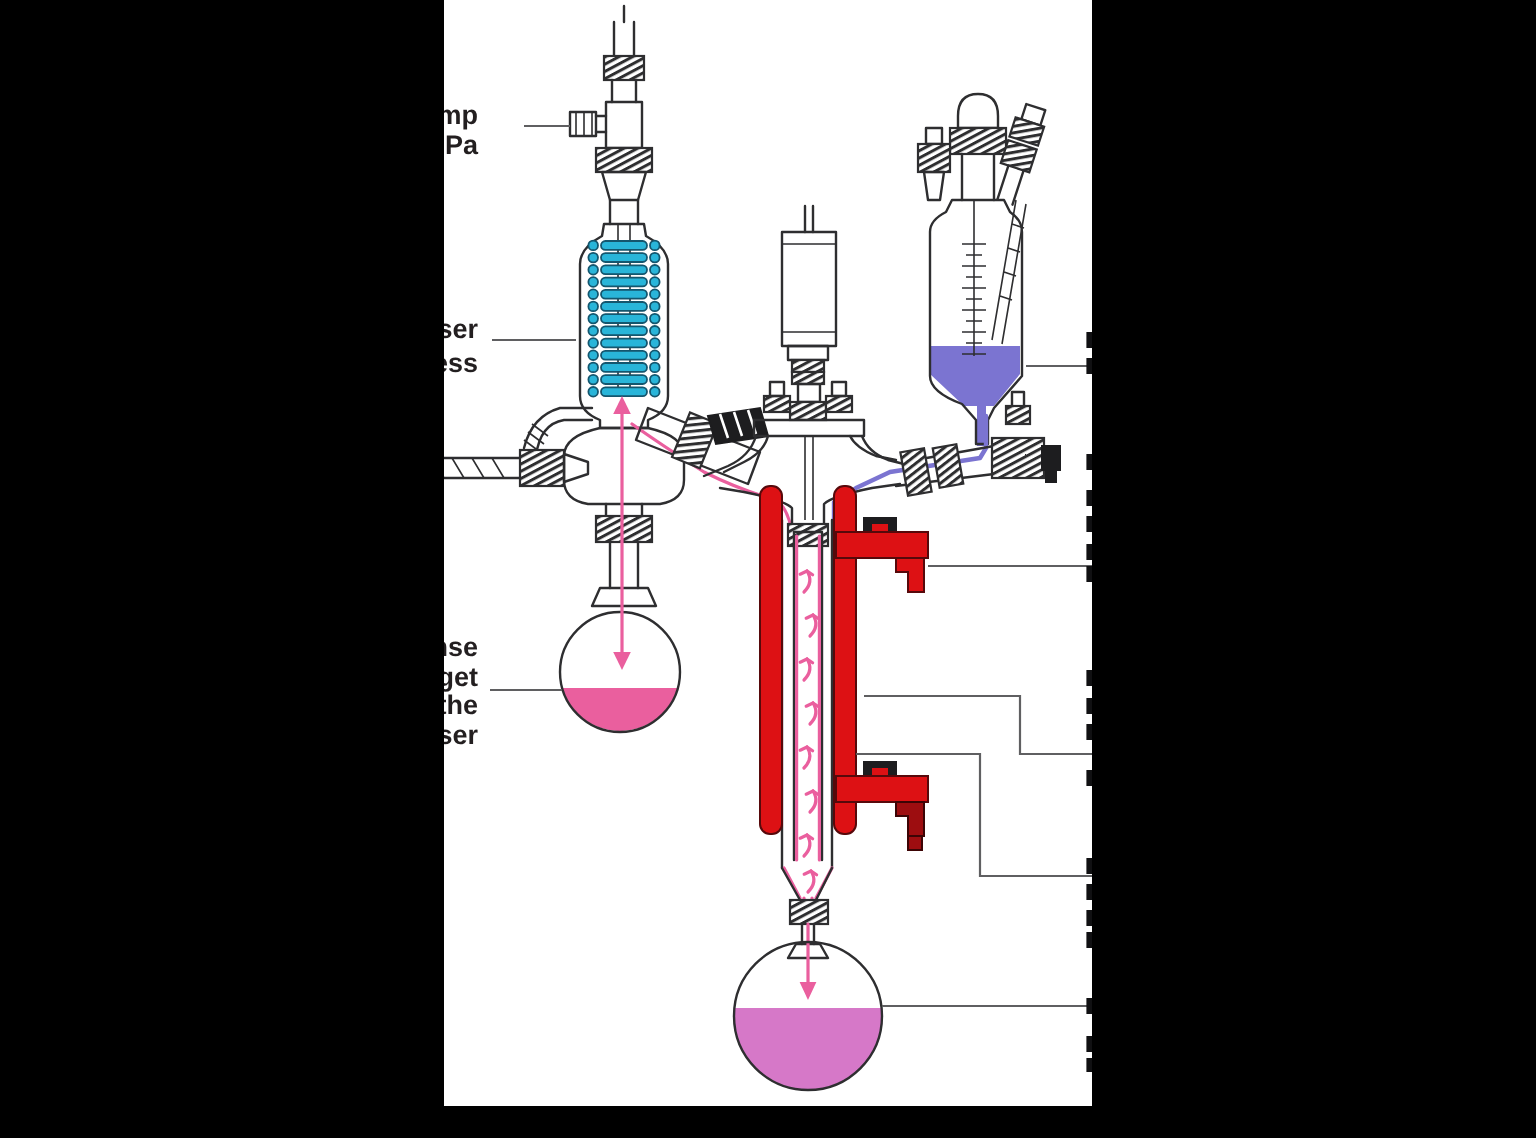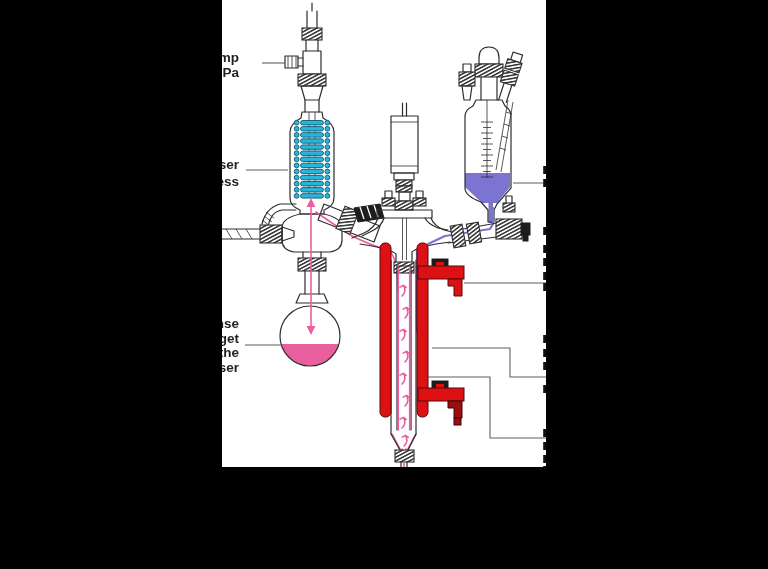--- a/index.html
+++ b/index.html
@@ -1,16 +1,16 @@
 <!DOCTYPE html>
 <html style="--color-background: #000000; --color-panel: #ffffff; --color-linework: #2e2e30; --color-leader: #5f5f61; --color-text: #231f20; --color-coil: #29b5d9; --color-heater: #dd1114; --color-feed: #7b74d1; --color-condensate: #ea5f9e; --color-residue: #d678c8;"><head>
 <meta charset="utf-8">
 <style>
   html,body{margin:0;padding:0;background:var(--color-background,#000);}
-  .page{position:relative;width:768px;height:467px;background:var(--color-background,#000);overflow:hidden;
+  .page{position:relative;width:768px;height:569px;background:var(--color-background,#000);overflow:hidden;
         font-family:"Liberation Sans",sans-serif;}
   svg text{font-family:"Liberation Sans",sans-serif;font-size:13.5px;font-weight:600;
            fill:var(--color-text,#231f20);}
   .lw{stroke:var(--color-linework,#2e2e30);fill:none;stroke-width:1.2;stroke-linejoin:round;stroke-linecap:round;}
   .lwthin{stroke:var(--color-linework,#2e2e30);fill:none;stroke-width:0.8;}
   .knurl{fill:url(#kn);stroke:var(--color-linework,#2e2e30);stroke-width:1.1;}
   .dark{fill:#1d1d1f;stroke:#1d1d1f;}
   .coil{fill:var(--color-coil,#29b5d9);stroke:#14566e;stroke-width:0.9;}
   .heat{fill:var(--color-heater,#dd1114);stroke:#57090b;stroke-width:1;}
   .heatdk{fill:#9d0d10;stroke:#3c0405;stroke-width:1;}

